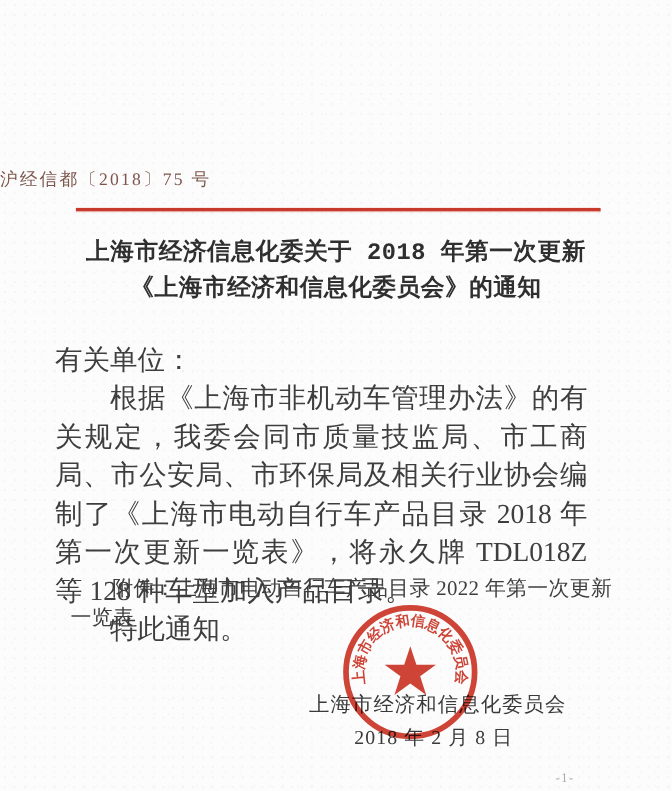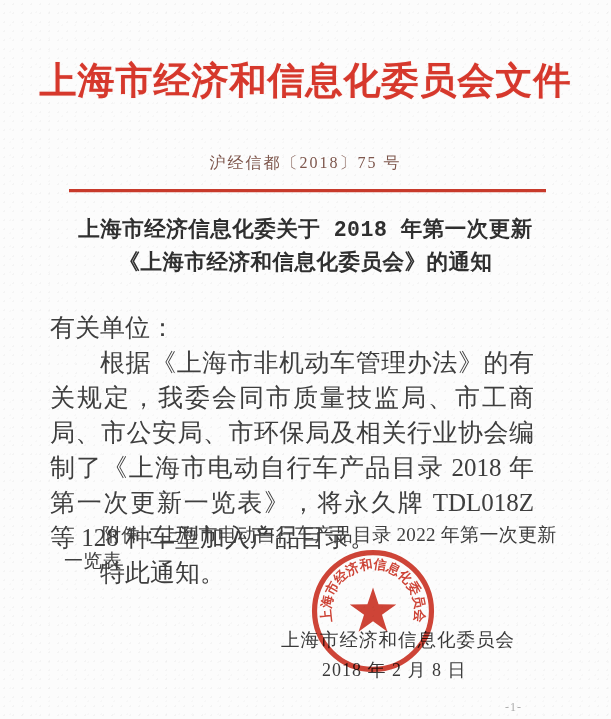--- a/index.html
+++ b/index.html
@@ -22,21 +22,20 @@
   .org-title {
     position: absolute; top: 56px; left: 0; right: 0;
     text-align: center;
     font-size: 37px; font-weight: bold;
     letter-spacing: 1px;
     color: #d6382c;
     text-shadow: 0 0 1px rgba(214,56,44,0.35);
   }
   .doc-number {
     position: absolute; top: 153px; left: 0; right: 0;
-    text-align: center;
     font-size: 16px;
     letter-spacing: 2px;
     color: #7d564c;
   }
   .red-line {
     position: absolute; top: 189px; left: 69px;
     width: 477px; height: 3px;
     background: #c83a2b;
     box-shadow: 0 1px 0 rgba(200,58,43,0.25);
   }
@@ -93,21 +92,20 @@
     font-size: 12px;
     color: #ababab;
     letter-spacing: 1px;
   }
 </style>
 </head>
 <body>
 
 <div class="page">
 
-  <div class="org-title">上海市经济和信息化委员会文件</div>
 
   <div class="doc-number">沪经信都〔2018〕75 号</div>
 
   <div class="red-line"></div>
 
   <h1 class="doc-title">
     <span>上海市经济信息化委关于 2018 年第一次更新</span><br>
     <span>《上海市经济和信息化委员会》的通知</span>
   </h1>
 

